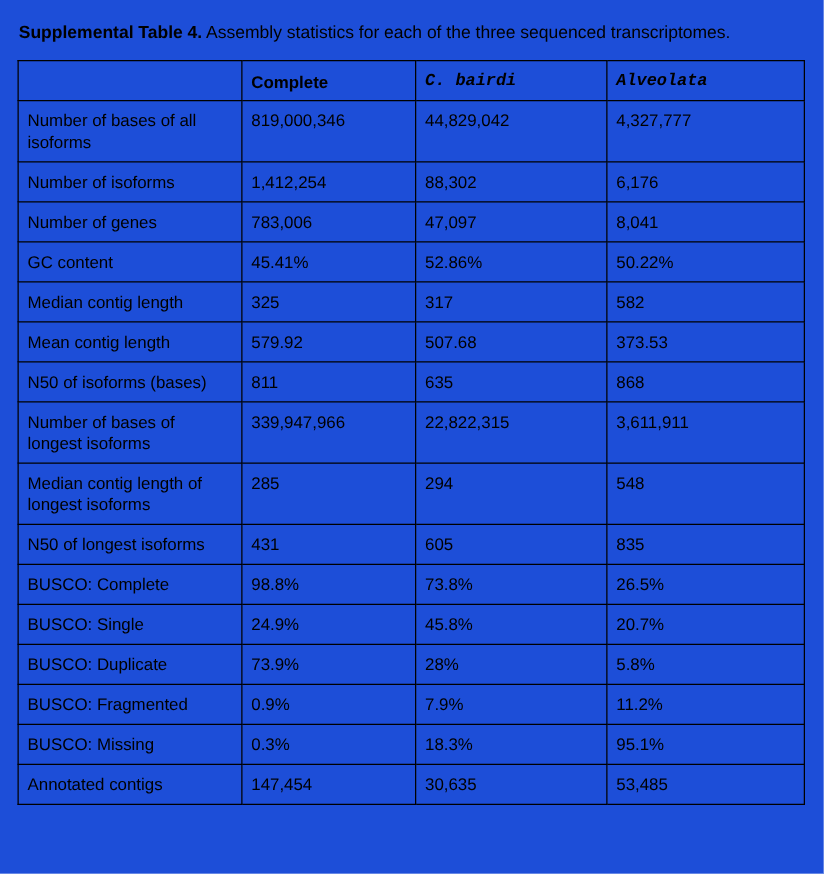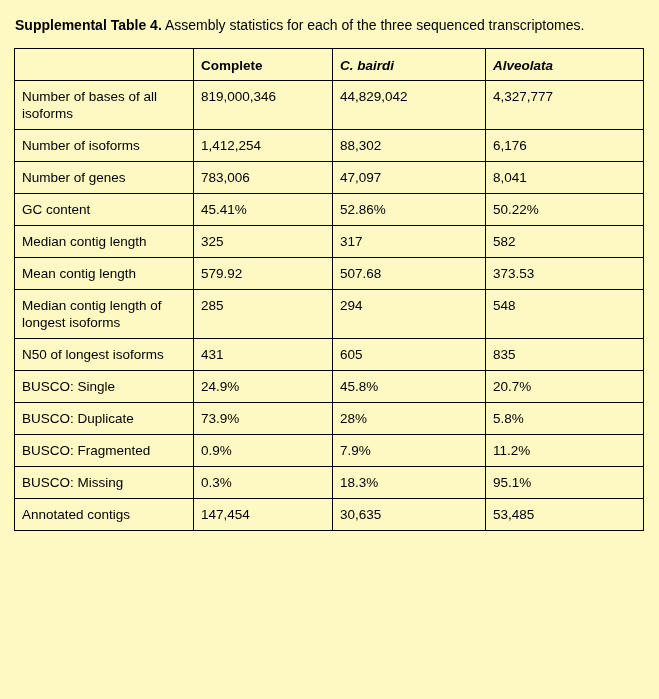--- a/index.html
+++ b/index.html
@@ -5,21 +5,21 @@
   html, body {
     margin: 0;
     padding: 0;
     background: #ffffff;
   }
   .page {
     width: 659px;
     height: 699px;
     box-sizing: border-box;
     padding: 17px 14px 0 14px;
-    background: #fef9c3;
+    background: #1d4ed8;
     font-family: "Liberation Sans", "DejaVu Sans", sans-serif;
     color: #000000;
   }
   .caption {
     margin: 0 0 8px 1px;
     font-size: 14px;
     line-height: 17px;
     color: #000000;
   }
   .caption b { font-weight: bold; }
@@ -38,21 +38,21 @@
     font-size: 13.5px;
     line-height: 17px;
     overflow: hidden;
     word-wrap: break-word;
   }
   table.stats th {
     font-weight: bold;
     padding-top: 8px;
     padding-bottom: 6px;
   }
-  table.stats th.italic { font-style: italic; }
+  table.stats th.italic { font-style: italic; font-family: Liberation Mono, monospace; }
   col.c-label   { width: 179px; }
   col.c-complete{ width: 139px; }
   col.c-bairdi  { width: 153px; }
   col.c-alveo   { width: 158px; }
 </style>
 </head>
 <body>
 
 <div class="page">
 
@@ -111,37 +111,55 @@
       <td>582</td>
     </tr>
 
     <tr>
       <td>Mean contig length</td>
       <td>579.92</td>
       <td>507.68</td>
       <td>373.53</td>
     </tr>
 
+    <tr>
+      <td>N50 of isoforms (bases)</td>
+      <td>811</td>
+      <td>635</td>
+      <td>868</td>
+    </tr>
 
+    <tr>
+      <td>Number of bases of longest isoforms</td>
+      <td>339,947,966</td>
+      <td>22,822,315</td>
+      <td>3,611,911</td>
+    </tr>
 
     <tr>
       <td>Median contig length of longest isoforms</td>
       <td>285</td>
       <td>294</td>
       <td>548</td>
     </tr>
 
 
     <tr>
       <td>N50 of longest isoforms</td>
       <td>431</td>
       <td>605</td>
       <td>835</td>
     </tr>
 
+    <tr>
+      <td>BUSCO: Complete</td>
+      <td>98.8%</td>
+      <td>73.8%</td>
+      <td>26.5%</td>
+    </tr>
 
     <tr>
       <td>BUSCO: Single</td>
       <td>24.9%</td>
       <td>45.8%</td>
       <td>20.7%</td>
     </tr>
 
     <tr>
       <td>BUSCO: Duplicate</td>

